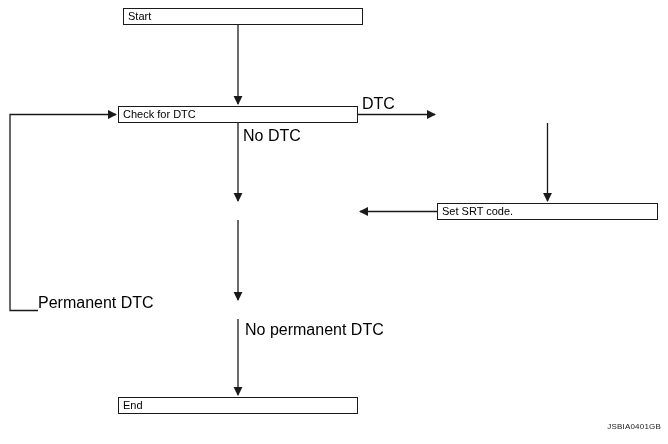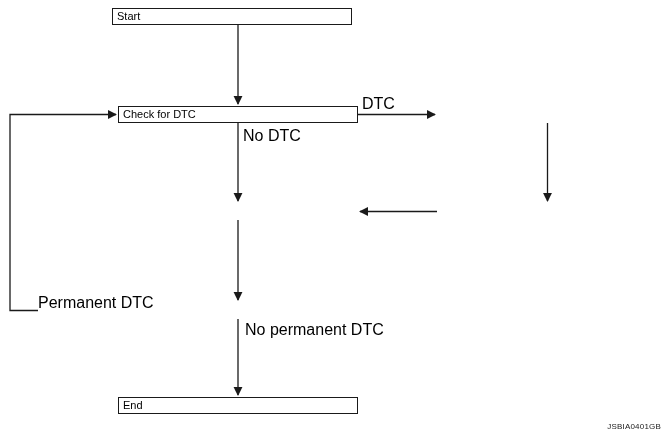--- a/index.html
+++ b/index.html
@@ -7,21 +7,21 @@
     position:relative; width:668px; height:444px; background:#ffffff;
     font-family:"Liberation Sans", sans-serif; overflow:hidden;
   }
   .canvas svg { position:absolute; left:0; top:0; }
   .node {
     position:absolute; box-sizing:border-box; height:17px;
     border:1px solid #1a1a1a; background:#ffffff;
     font-size:11px; line-height:15px; color:#000000;
     display:flex; align-items:center; padding-left:4px; white-space:nowrap;
   }
-  #node-start      { left:112px; top:8px;   width:240px; }
+  #node-start      { left:123px; top:8px;   width:240px; }
   #node-check-dtc  { left:118px; top:106px; width:240px; }
   #node-repair     { left:437px; top:106px; width:221px; }
   #node-erase      { left:118px; top:203px; width:240px; }
   #node-set-srt    { left:437px; top:203px; width:221px; }
   #node-check-perm { left:118px; top:302px; width:240px; }
   #node-end        { left:118px; top:397px; width:240px; }
   .elabel {
     position:absolute; font-size:16px; color:#000000; white-space:nowrap;
     background:#ffffff;
   }
@@ -52,20 +52,21 @@
       <path d="M547.5,123 L547.5,201" marker-end="url(#arr)"></path>
       <path d="M437,211.5 L360,211.5" marker-end="url(#arr)"></path>
       <path d="M238,220 L238,300" marker-end="url(#arr)"></path>
       <path d="M238,319 L238,395" marker-end="url(#arr)"></path>
       <path d="M118,310.5 L10,310.5 L10,114.5 L116,114.5" marker-end="url(#arr)"></path>
     </g>
   </svg>
 
   <div class="node" id="node-start">Start</div>
   <div class="node" id="node-check-dtc">Check for DTC</div>
+  <div class="node" id="node-set-srt">Set SRT code.</div>
   <div class="node" id="node-end">End</div>
 
   <span class="elabel" id="lbl-dtc">DTC</span>
   <span class="elabel" id="lbl-no-dtc">No DTC</span>
   <span class="elabel" id="lbl-perm">Permanent DTC</span>
   <span class="elabel" id="lbl-no-perm">No permanent DTC</span>
 
   <span id="figure-id">JSBIA0401GB</span>
 </div>
 

